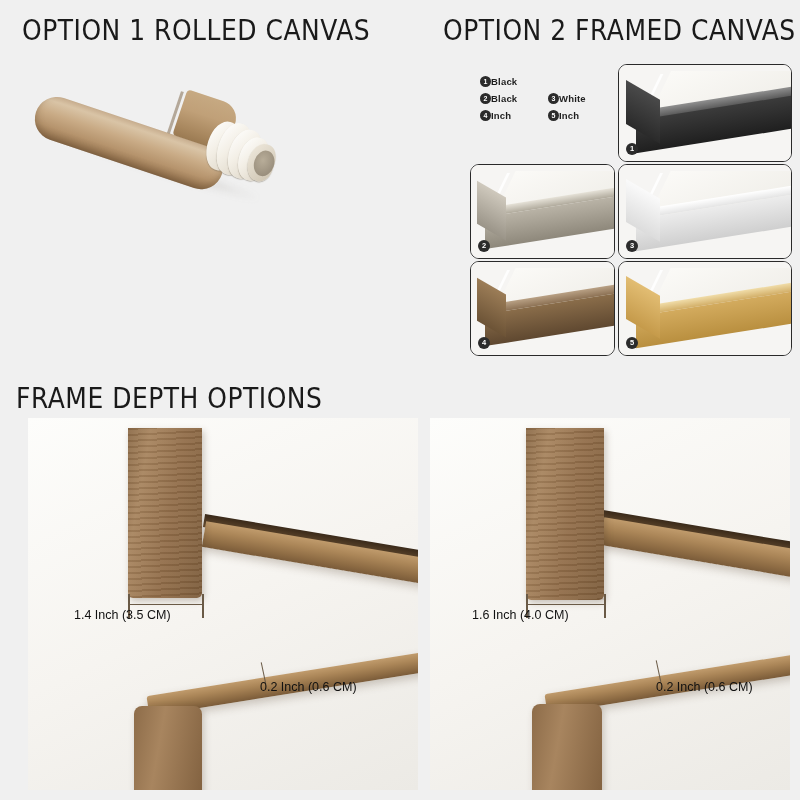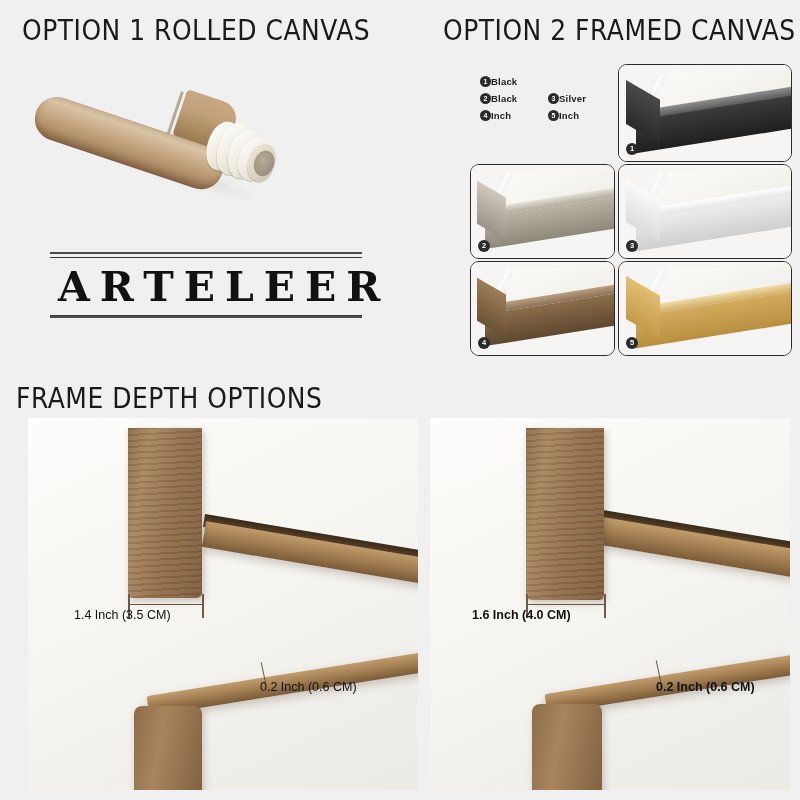--- a/index.html
+++ b/index.html
@@ -200,46 +200,39 @@
     <div class="canvas-roll">
       <div class="cl cl1"></div>
       <div class="cl cl2"></div>
       <div class="cl cl3"></div>
       <div class="cl cl4"></div>
       <div class="cl cl5"></div>
       <div class="cl-core"></div>
     </div>
   </div>
 
-  <div class="logo-block">
-    <div class="rule"></div>
-    <div class="rule thin"></div>
-    <div class="logo-text">ARTELEER</div>
-    <div class="rule thin"></div>
-    <div class="rule"></div>
-  </div>
 
   <div class="sec-title" id="t-opt2">OPTION 2 FRAMED CANVAS</div>
 
   <div class="legend">
     <div class="legend-rows">
       <div class="lrow">
         <div class="litem">
           <span class="bullet">1</span>
           <span class="lname">Black</span>
         </div>
       </div>
       <div class="lrow">
         <div class="litem">
           <span class="bullet">2</span>
           <span class="lname">Black</span>
         </div>
         <div class="litem">
           <span class="bullet">3</span>
-          <span class="lname">Silver</span>
+          <span class="lname">White</span>
         </div>
       </div>
       <div class="lrow">
         <div class="litem">
           <span class="bullet">4</span>
           <span class="lname">Inch</span>
         </div>
         <div class="litem">
           <span class="bullet">5</span>
           <span class="lname">Inch</span>
@@ -318,21 +311,21 @@
 
     <div class="dimlabel" style="left:46px;top:190px;">1.4 Inch (3.5 CM)</div>
 
     <div class="rail" style="left:120px;top:278px;width:290px;height:20px;transform:rotate(-9deg);border-radius:3px 0 0 3px;"></div>
     <div class="nub" style="left:106px;top:288px;width:68px;height:130px;border-radius:8px 8px 4px 4px;"></div>
     <div class="tick" style="left:235px;top:244px;width:1.3px;height:22px;transform:rotate(-12deg);"></div>
 
     <div class="dimlabel" style="left:232px;top:262px;">0.2 Inch (0.6 CM)</div>
   </div>
 
-  <div class="photo" style="left:430px;top:418px;width:360px;height:372px;font-weight:bold;">
+  <div class="photo" style="left:430px;top:418px;width:360px;height:372px;">
     <div class="ph-wall"></div>
 
     <div class="rail-dark" style="left:172px;top:92px;width:250px;height:13px;transform:rotate(9.5deg);"></div>
     <div class="rail" style="left:172px;top:99px;width:248px;height:28px;transform:rotate(9.5deg);"></div>
 
     <div class="stile" style="left:96px;top:10px;width:78px;height:172px;border-radius:0 0 5px 5px;"></div>
     <div class="tick" style="left:96px;top:176px;width:1.5px;height:24px;"></div>
     <div class="tick" style="left:174px;top:176px;width:1.5px;height:24px;"></div>
     <div class="tick" style="left:96px;top:186px;width:80px;height:1.2px;"></div>
 

